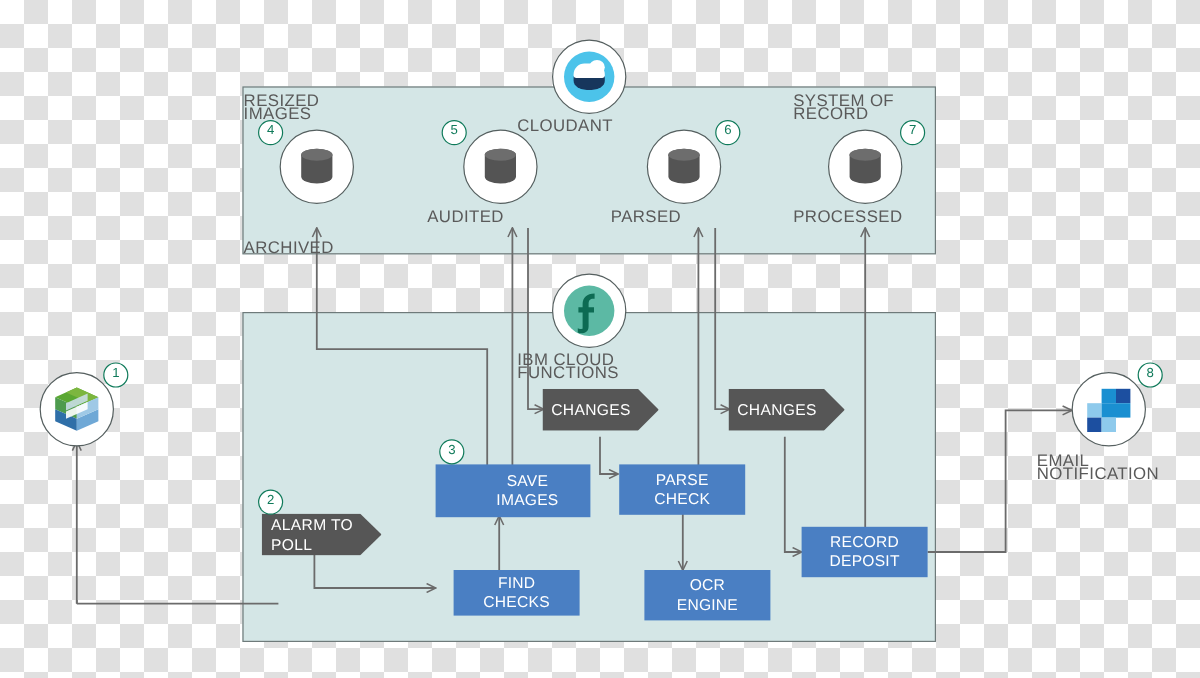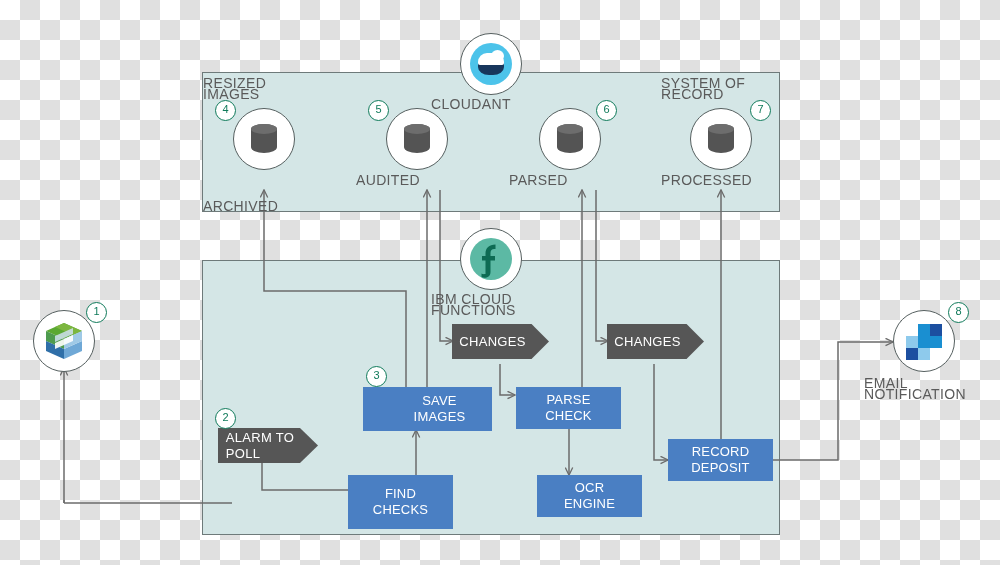--- a/index.html
+++ b/index.html
@@ -322,21 +322,21 @@
   <div class="badge" style="left:215px; top:408px;">2</div>
 
   <div class="chev" style="left:452px; top:324px; width:97px; height:35px;">CHANGES</div>
 
   <div class="chev" style="left:607px; top:324px; width:97px; height:35px;">CHANGES</div>
 
   <div class="action" style="left:363px; top:387px; width:105px; height:44px;padding-left:24px;">SAVE
 IMAGES</div>
   <div class="badge" style="left:366px; top:366px;">3</div>
 
-  <div class="action" style="left:348px; top:475px; width:105px; height:54px;text-align:center;">FIND
+  <div class="action" style="left:378px; top:475px; width:105px; height:38px;text-align:center;">FIND
 CHECKS</div>
 
   <div class="action" style="left:516px; top:387px; width:105px; height:42px;">PARSE
 CHECK</div>
 
   <div class="action" style="left:516px; top:475px; width:105px; height:42px;margin-left:21px;">OCR
 ENGINE</div>
 
   <div class="action" style="left:668px; top:439px; width:105px; height:42px;">RECORD
 DEPOSIT</div>

